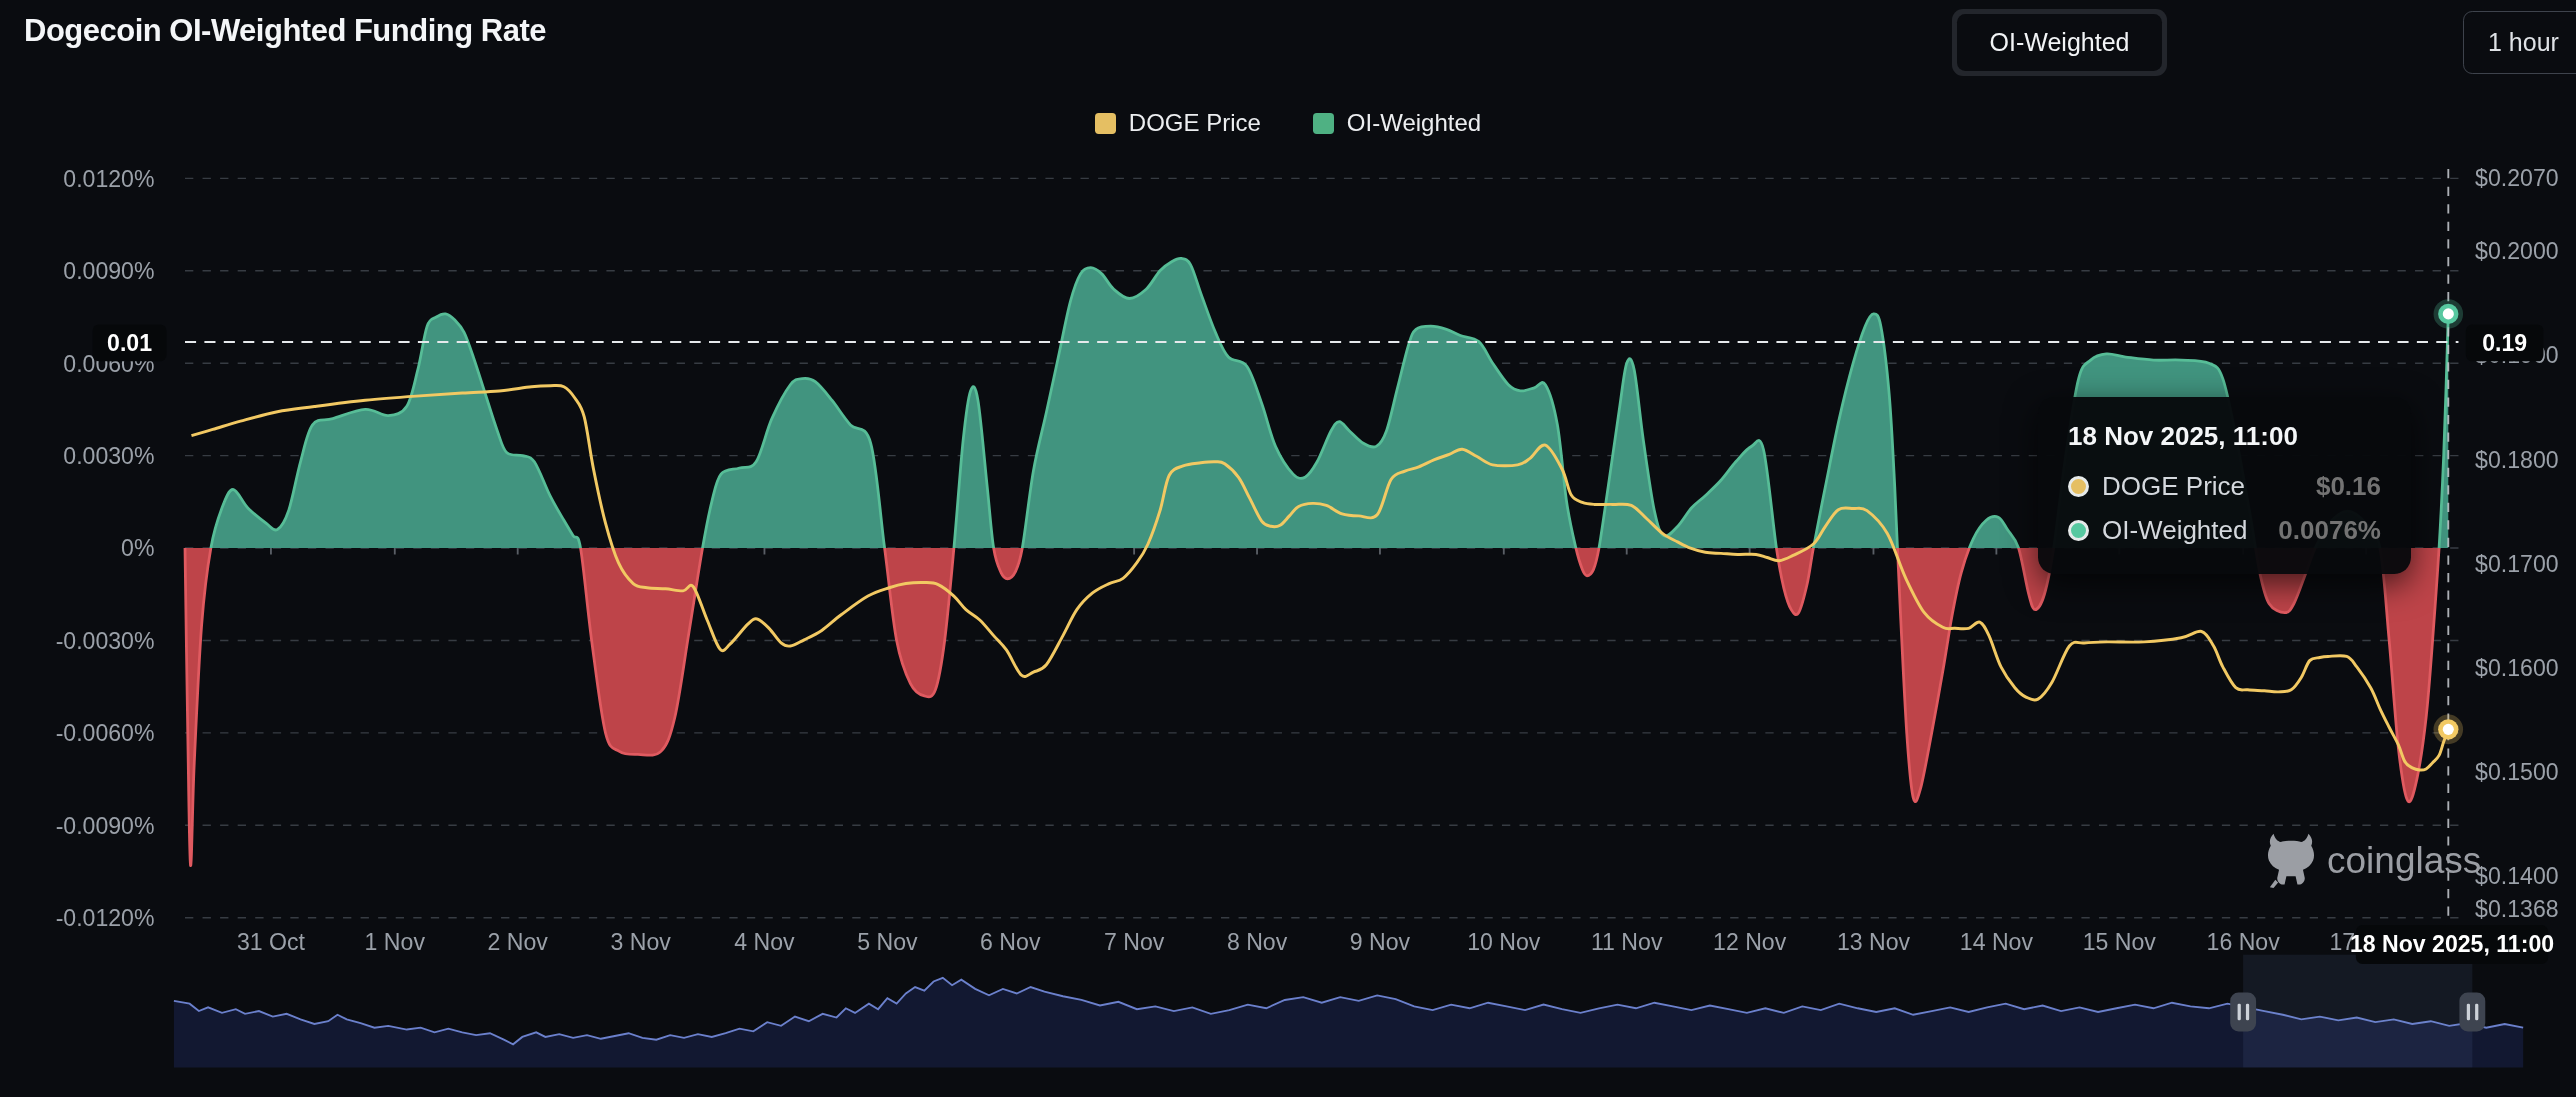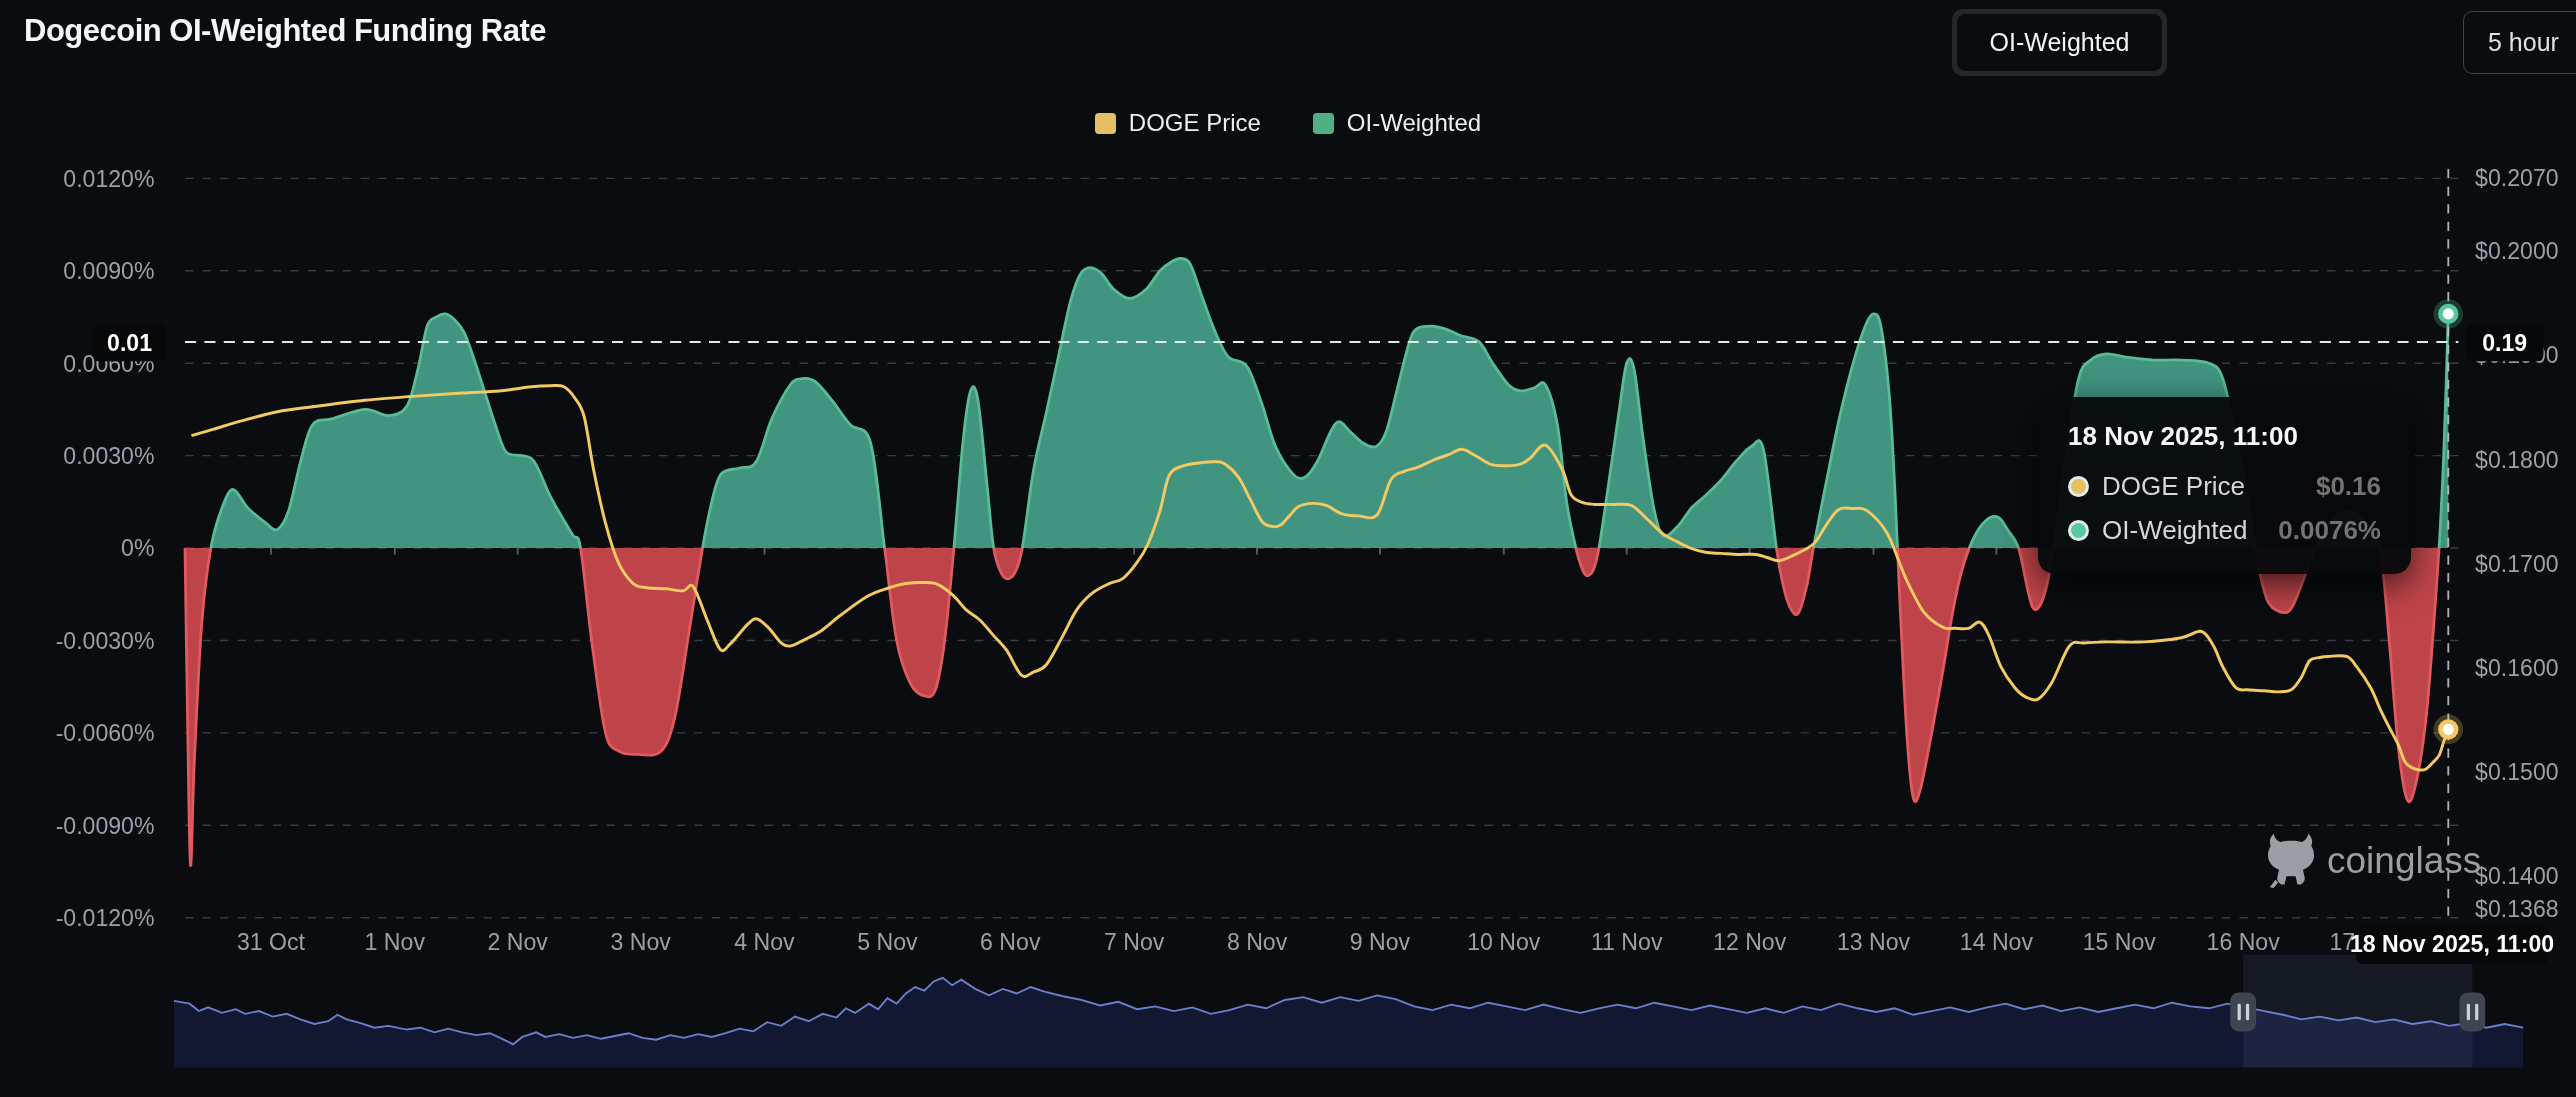--- a/index.html
+++ b/index.html
@@ -36,21 +36,21 @@
 
 <div id="stage">
 
   <div class="page-title">Dogecoin OI-Weighted Funding Rate</div>
 
   <div class="seg">
     <div class="seg-item active">OI-Weighted</div>
   </div>
 
   <div class="interval-btn">
-    <span>5 hour</span>
+    <span>1 hour</span>
     <svg width="24" height="31" viewBox="0 0 26 34">
       <path d="M4 13 L13 4 L22 13" fill="none" stroke="#aeb4bc" stroke-width="3.4" stroke-linecap="round" stroke-linejoin="round"></path>
       <path d="M4 21 L13 30 L22 21" fill="none" stroke="#aeb4bc" stroke-width="3.4" stroke-linecap="round" stroke-linejoin="round"></path>
     </svg>
   </div>
 
   <div class="legend">
     <div class="legend-item">
       <span class="legend-swatch" id="sw0" style="background: rgb(229, 191, 99);"></span>
       <span>DOGE Price</span>

